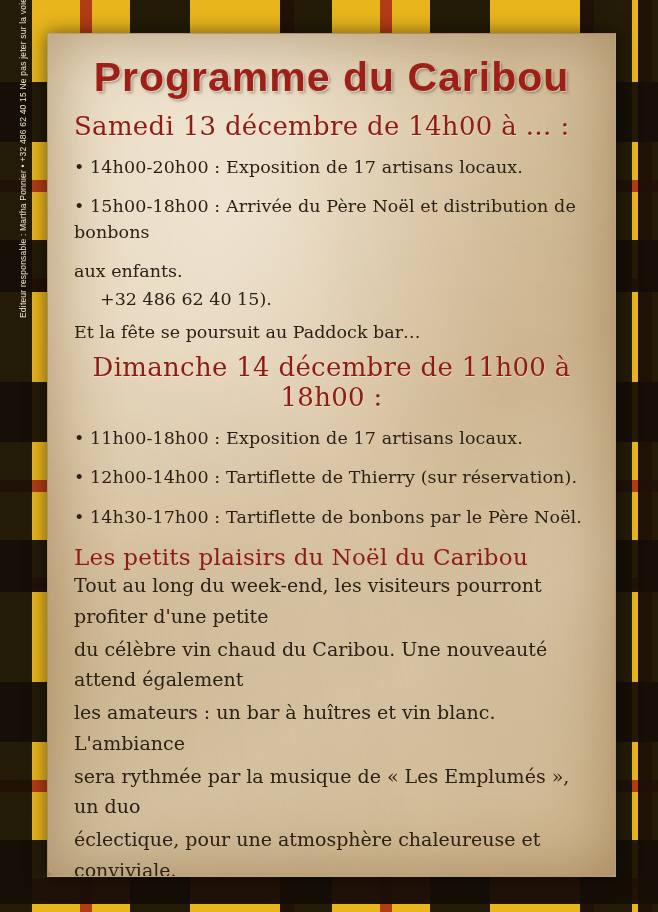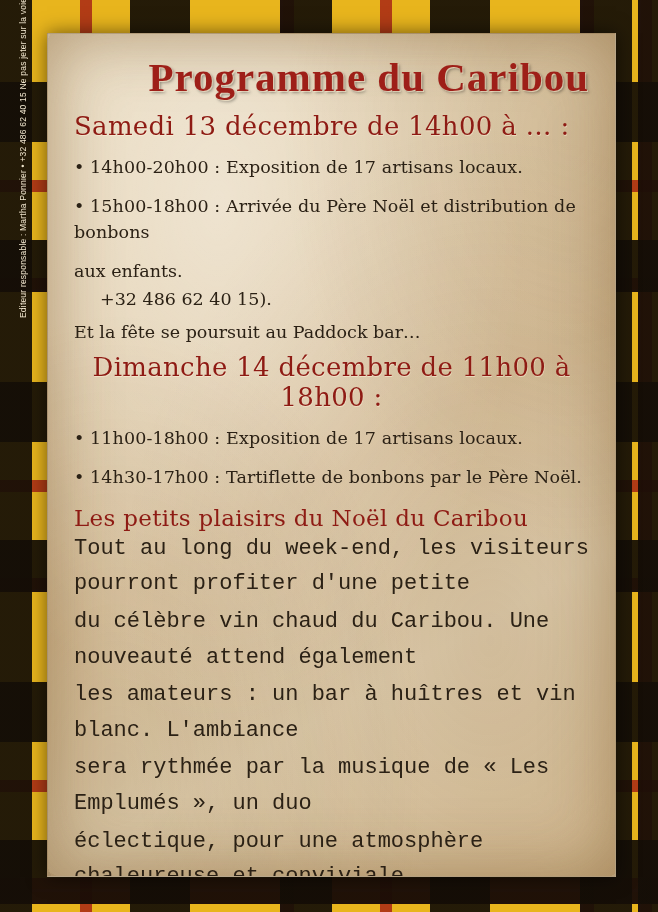--- a/index.html
+++ b/index.html
@@ -116,22 +116,22 @@
   }
 
   .content {
     position: relative;
     z-index: 2;
     padding: 18px 26px 14px 26px;
   }
 
   
   .title {
-    text-align: right;
-    font-family: Liberation Serif, serif;
+    text-align: center;
+    font-family: Liberation Sans, sans-serif;
     font-weight: bold;
     font-size: 41px;
     letter-spacing: 1px;
     color: #9e1f18;
     text-shadow: 1px 1px 0 rgba(255,240,210,0.6), 2px 2px 3px rgba(0,0,0,0.35);
     margin: 4px 0 12px 0;
     line-height: 1.05;
   }
 
   .day-head {
@@ -162,26 +162,25 @@
   }
 
   .section-head {
     font-size: 23px;
     color: #8e1b14;
     margin: 14px 0 0 0;
     letter-spacing: 0.3px;
   }
 
   .para {
-    font-size: 22px;
+    font-size: 19px;
     color: #2b2115;
     line-height: 1.62;
     margin: 0 0 2px 0;
     text-align: left;
-    font-family: Liberation Mono, monospace;
   }
 </style>
 </head>
 <body>
 
 <div class="poster">
   <div class="tartan"></div>
 
   <div class="side-credit">Editeur responsable : Martha Ponnier • +32 486 62 40 15   Ne pas jeter sur la voie publique</div>
 
@@ -192,20 +191,21 @@
 
       <div class="day-head">Samedi 13 décembre de 14h00 à … :</div>
       <div class="bullet-line">• 14h00-20h00 : Exposition de 17 artisans locaux.</div>
       <div class="bullet-line">• 15h00-18h00 : Arrivée du Père Noël et distribution de bonbons</div>
       <div class="cont-line">aux enfants.</div>
       <div class="cont-line" style="padding-left:26px;">+32 486 62 40 15).</div>
       <div class="note-line">Et la fête se poursuit au Paddock bar…</div>
 
       <div class="day-head" style="margin-top:10px;text-align:center;">Dimanche 14 décembre de 11h00 à 18h00 :</div>
       <div class="bullet-line">• 11h00-18h00 : Exposition de 17 artisans locaux.</div>
+      <div class="bullet-line">• 12h00-14h00 : Tartiflette de Thierry (sur réservation).</div>
       <div class="bullet-line">• 14h30-17h00 : Tartiflette de bonbons par le Père Noël.</div>
 
       <div class="section-head">Les petits plaisirs du Noël du Caribou</div>
       <div class="para">Tout au long du week-end, les visiteurs pourront profiter d'une petite</div>
       <div class="para">du célèbre vin chaud du Caribou. Une nouveauté attend également</div>
       <div class="para">les amateurs : un bar à huîtres et vin blanc.  L'ambiance</div>
       <div class="para">sera rythmée par la musique de « Les Emplumés », un duo</div>
       <div class="para">éclectique, pour une atmosphère chaleureuse et conviviale.</div>
 
     </div>

